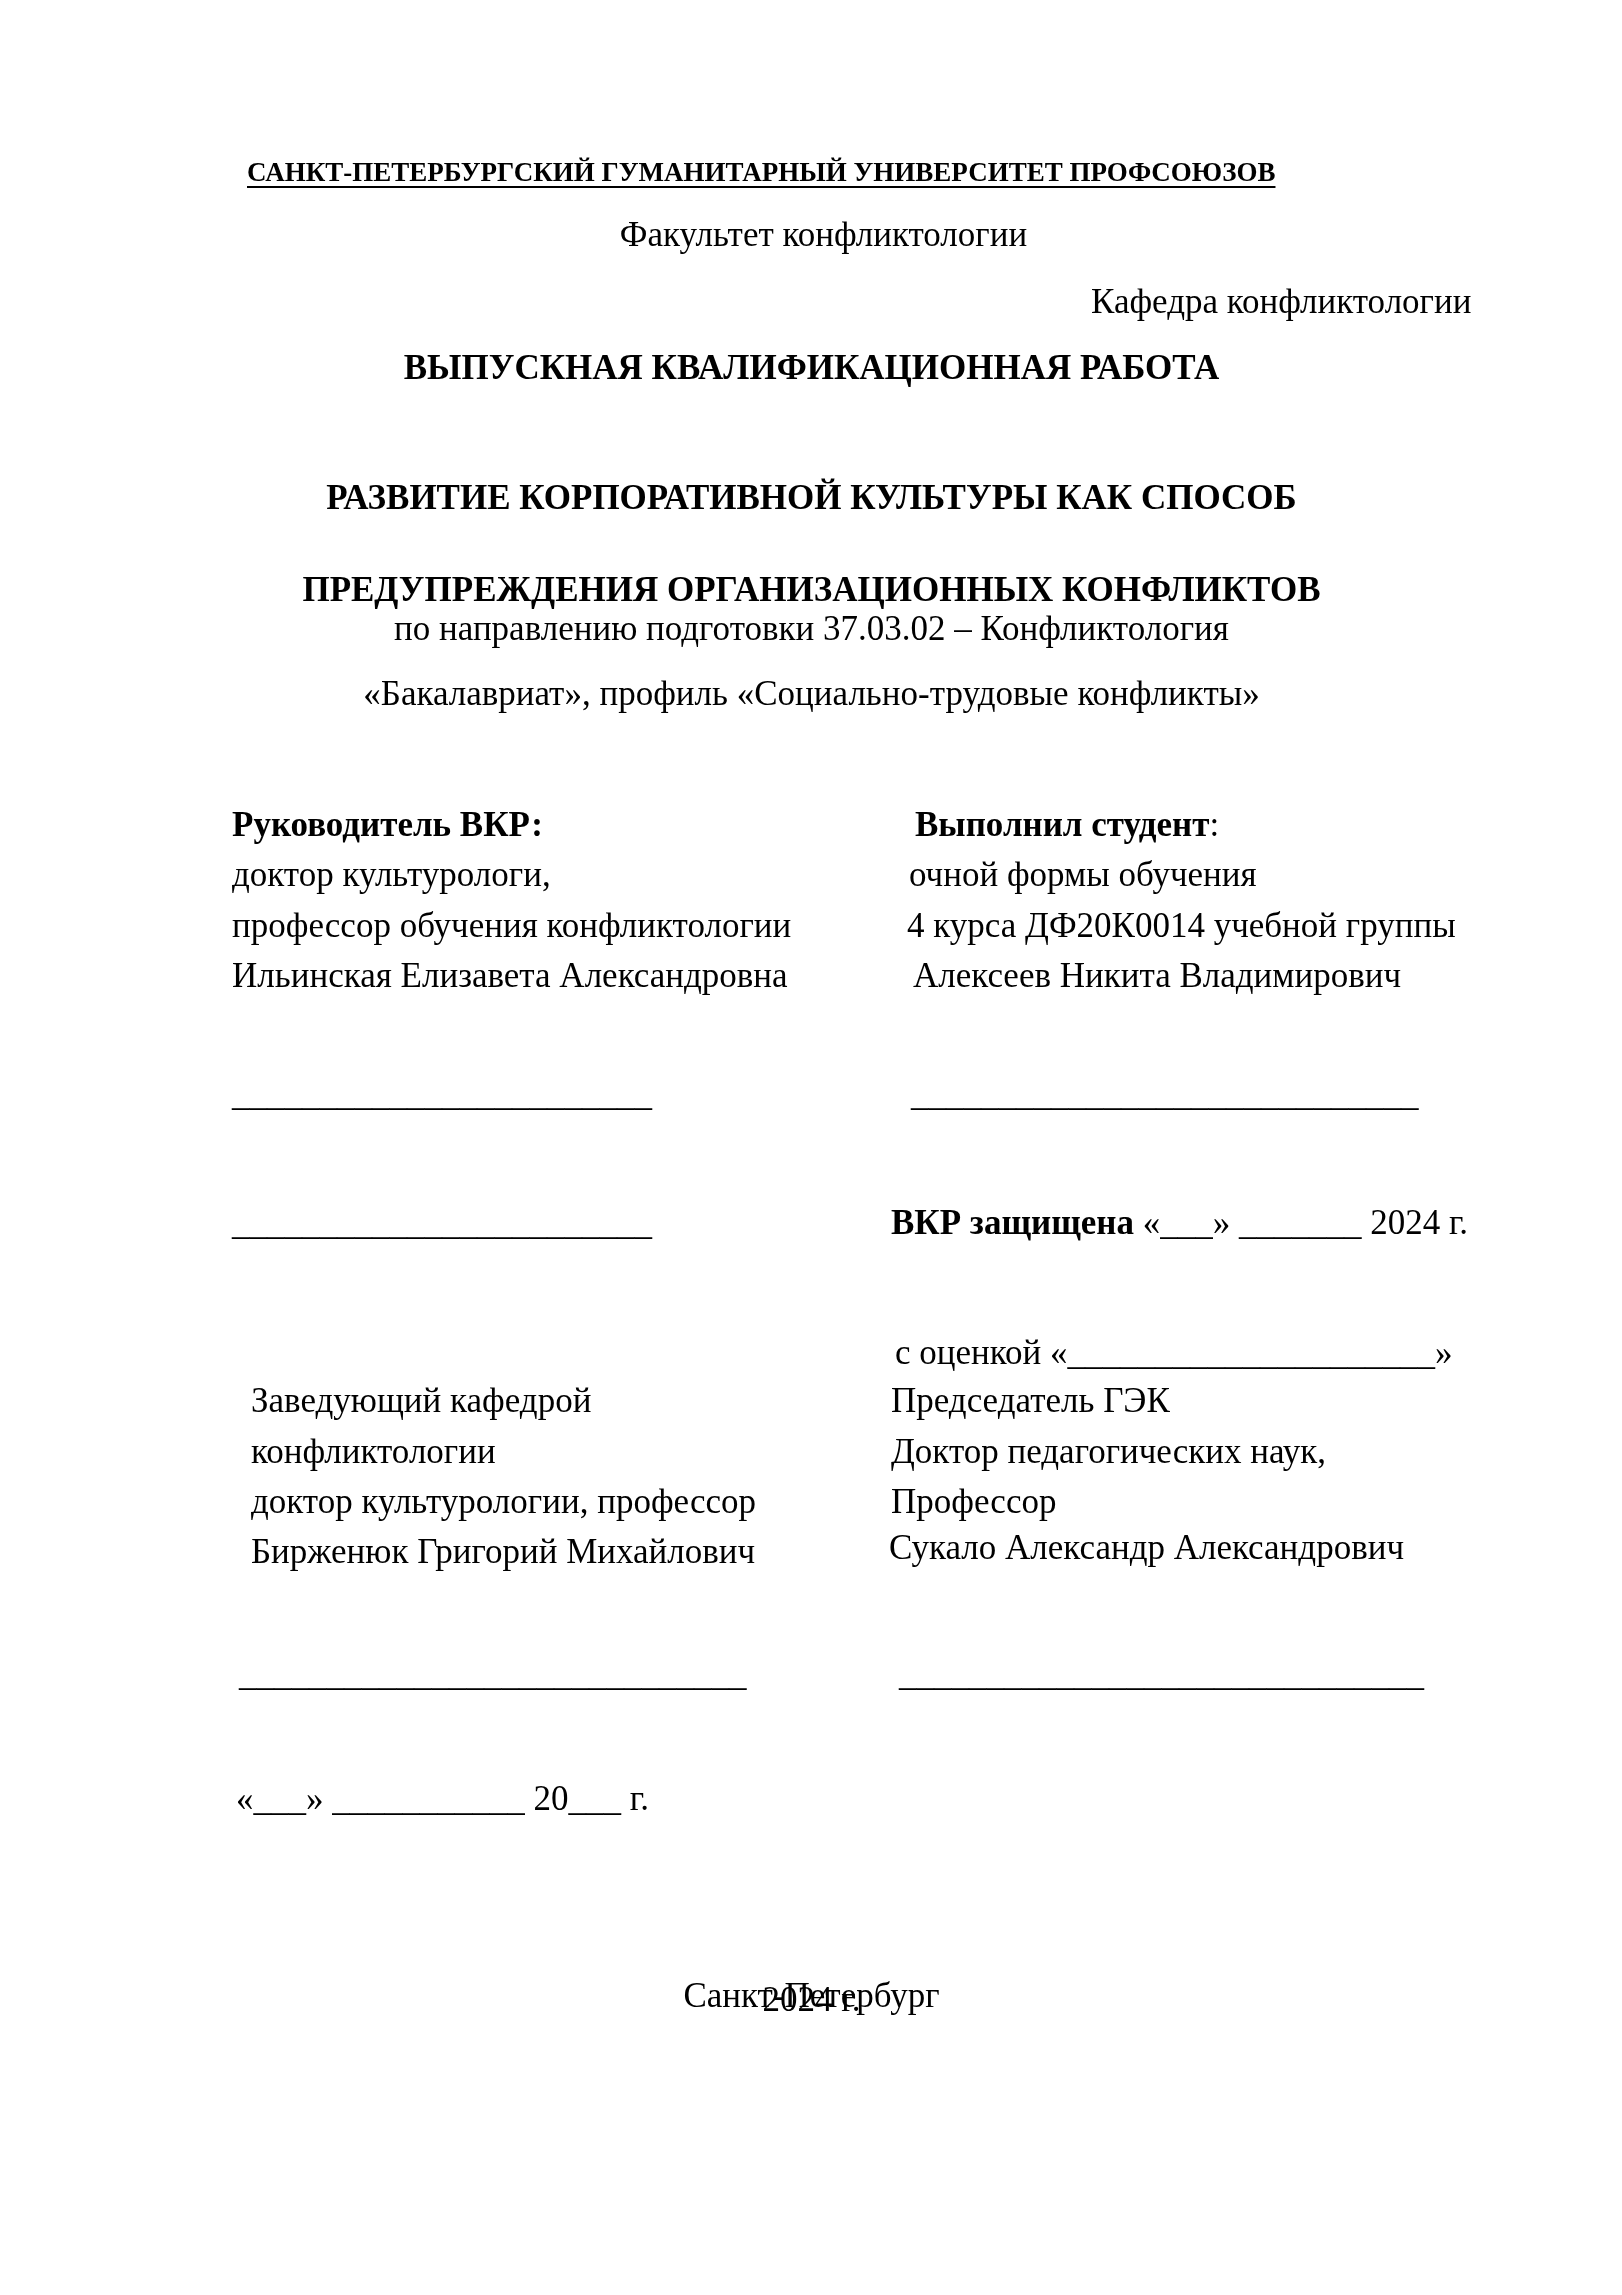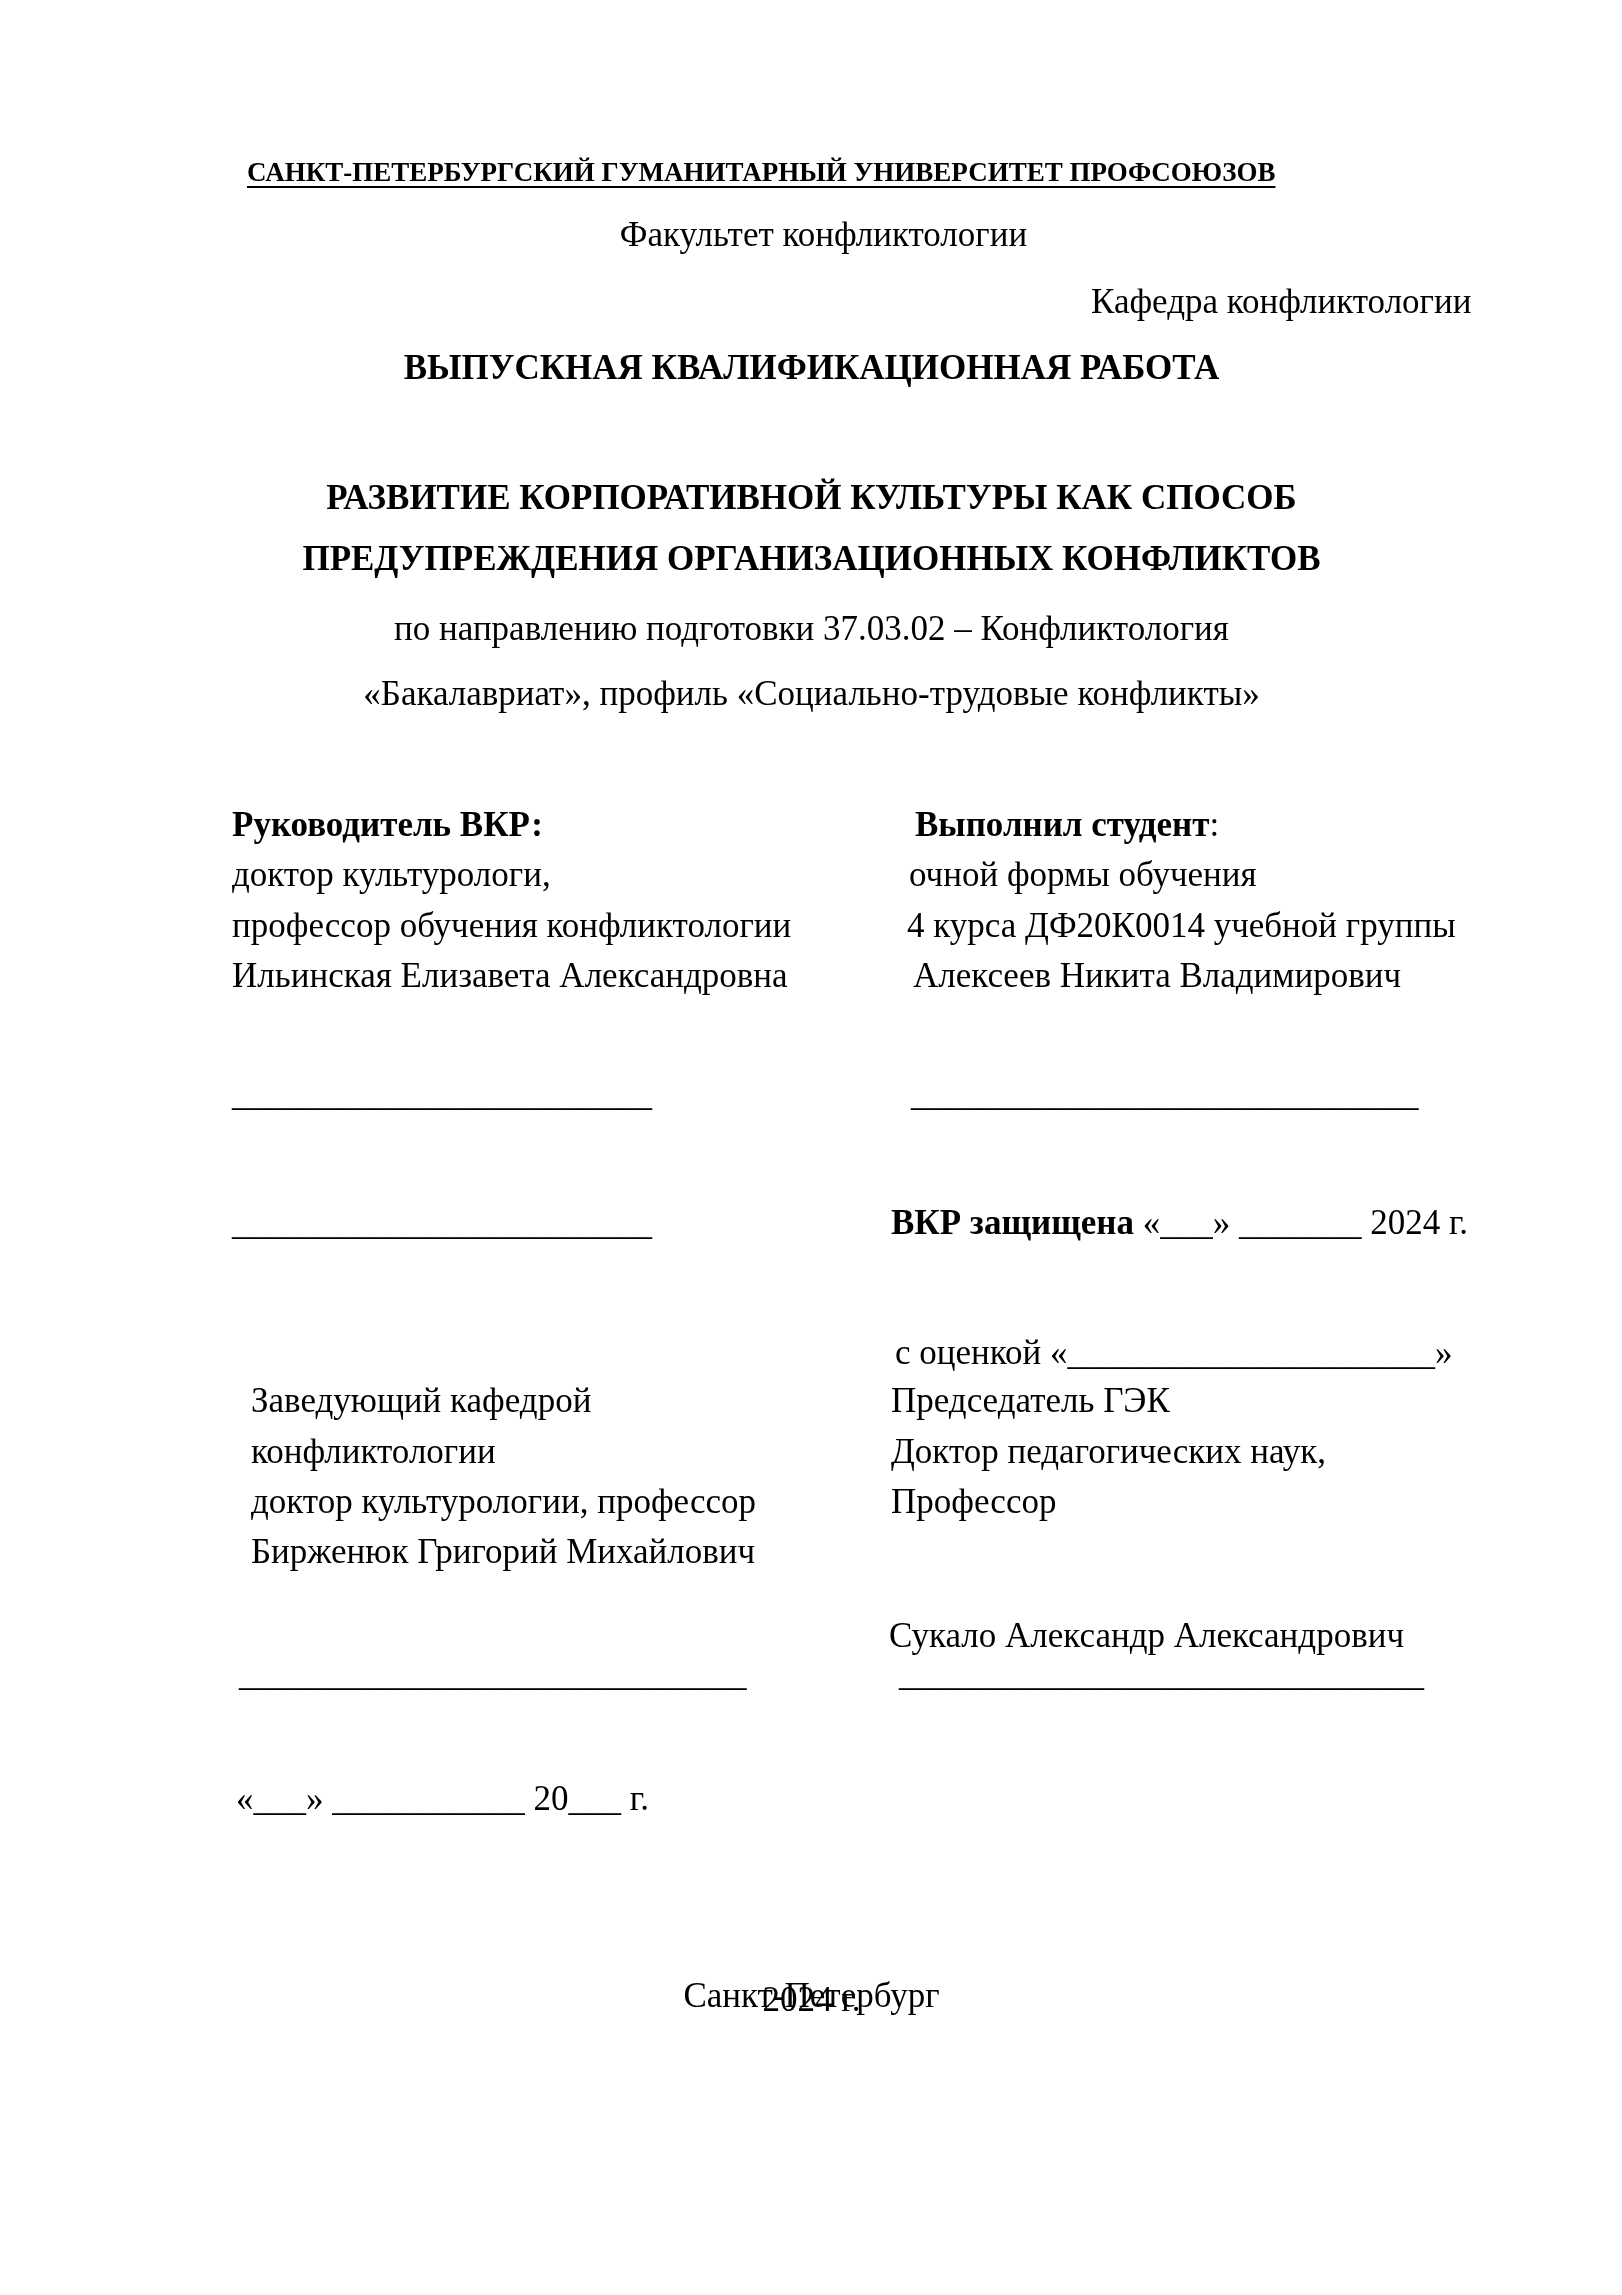--- a/index.html
+++ b/index.html
@@ -12,21 +12,21 @@
 </style>
 </head>
 <body>
 
 <div class="t b u" style="left:247px; top:159px; font-size:27px;">САНКТ-ПЕТЕРБУРГСКИЙ ГУМАНИТАРНЫЙ УНИВЕРСИТЕТ ПРОФСОЮЗОВ</div>
 <div class="t c" style="top:217px;margin-left:12px;">Факультет конфликтологии</div>
 <div class="t" style="left:1091px; top:284px;">Кафедра конфликтологии</div>
 <div class="t b c" style="top:350px;">ВЫПУСКНАЯ КВАЛИФИКАЦИОННАЯ РАБОТА</div>
 
 <div class="t b c" style="top:480px;">РАЗВИТИЕ КОРПОРАТИВНОЙ КУЛЬТУРЫ КАК СПОСОБ</div>
-<div class="t b c" style="top:541px;font-family:Liberation Serif, serif;">ПРЕДУПРЕЖДЕНИЯ ОРГАНИЗАЦИОННЫХ КОНФЛИКТОВ</div>
+<div class="t b c" style="top:572px;font-family:Liberation Serif, serif;">ПРЕДУПРЕЖДЕНИЯ ОРГАНИЗАЦИОННЫХ КОНФЛИКТОВ</div>
 <div class="t c" style="top:611px;">по направлению подготовки 37.03.02 – Конфликтология</div>
 <div class="t c" style="top:676px;">«Бакалавриат», профиль «Социально-трудовые конфликты»</div>
 
 <div class="t b" style="left:232px; top:807px;">Руководитель ВКР:</div>
 <div class="t" style="left:232px; top:857px;">доктор культурологи,</div>
 <div class="t" style="left:232px; top:908px;">профессор обучения конфликтологии</div>
 <div class="t" style="left:232px; top:958px;">Ильинская Елизавета Александровна</div>
 <div class="t" style="left:232px; top:1076px;">________________________</div>
 <div class="t" style="left:232px; top:1205px;">________________________</div>
 
@@ -42,18 +42,18 @@
 <div class="t" style="left:251px; top:1383px;">Заведующий кафедрой</div>
 <div class="t" style="left:251px; top:1434px;">конфликтологии</div>
 <div class="t" style="left:251px; top:1484px;">доктор культурологии, профессор</div>
 <div class="t" style="left:251px; top:1534px;">Бирженюк Григорий Михайлович</div>
 <div class="t" style="left:239px; top:1656px;">_____________________________</div>
 <div class="t" style="left:236px; top:1781px;">«___» ___________ 20___ г.</div>
 
 <div class="t" style="left:891px; top:1383px;">Председатель ГЭК</div>
 <div class="t" style="left:891px; top:1434px;">Доктор педагогических наук,</div>
 <div class="t" style="left:891px; top:1484px;">Профессор</div>
-<div class="t" style="left:889px; top:1618px;text-align:right;">Сукало Александр Александрович</div>
+<div class="t" style="left:889px; top:1530px;text-align:right;">Сукало Александр Александрович</div>
 <div class="t" style="left:899px; top:1656px;">______________________________</div>
 
 <div class="t c" style="top:1978px;">Санкт-Петербург</div>
 <div class="t c" style="top:1982px;">2024 г.</div>
 
 
 </body></html>

